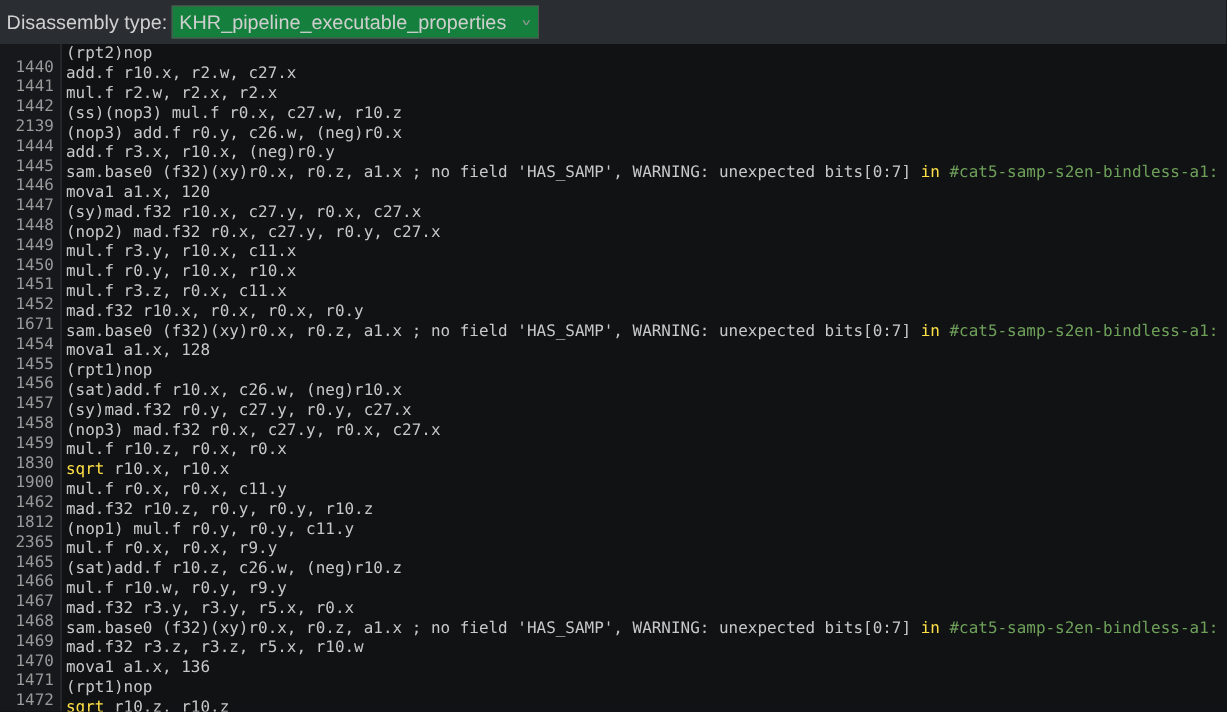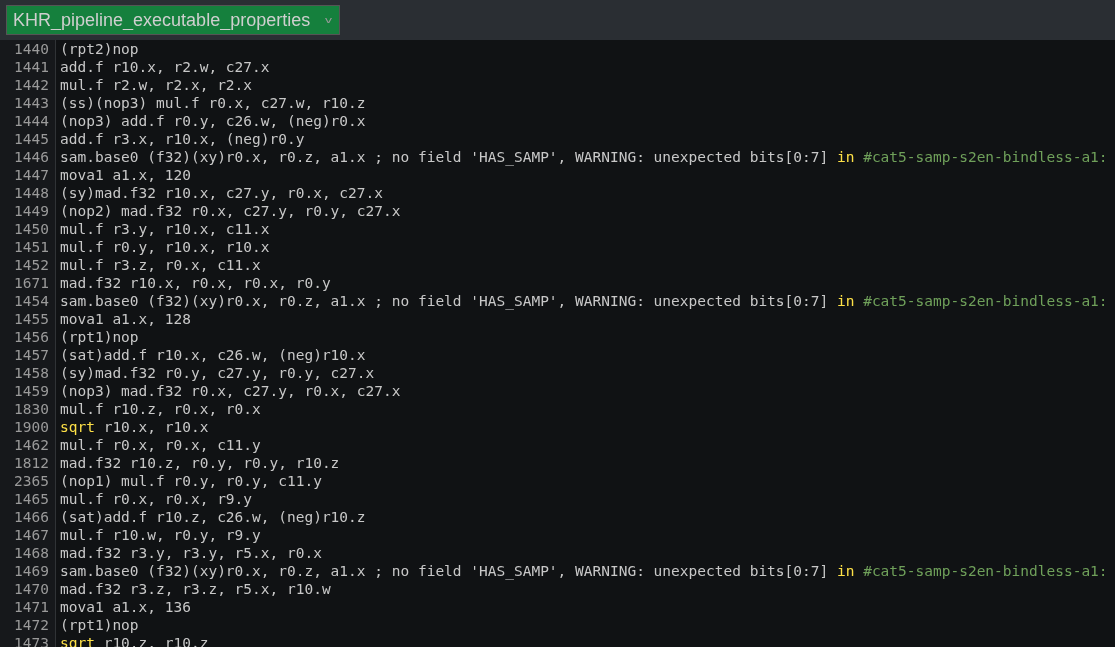--- a/index.html
+++ b/index.html
@@ -54,53 +54,54 @@
   }
   .code-area {
     display: flex;
     height: calc(647px - 40px);
     overflow: hidden;
   }
   .gutter {
     background: #16181b;
     color: #b0b0b0;
     text-align: right;
-    padding: 0 6px;
+    padding: 12px 6px;
     flex-shrink: 0;
     width: 56px;
     border-right: 1px solid #303336;
     user-select: none;
   }
   .code {
     padding: 0 4px;
     white-space: pre;
     flex: 1;
   }
   .line { height: 18px; line-height: 18px; }
   .gutter .line { color: #9a9a9a; }
   .kw { color: #fde047; }
   .cm { color: #6fa05a; }
 </style>
 </head>
 <body>
 
 <div class="toolbar">
+  <span class="toolbar-label">Disassembly type:</span>
   <span class="select-wrap">
     <select>
       <option>KHR_pipeline_executable_properties</option>
     </select>
   </span>
 </div>
 
 <div class="code-area">
   <div class="gutter" id="gutter">
       <div class="line">1440</div>
       <div class="line">1441</div>
       <div class="line">1442</div>
-      <div class="line">1443</div>
+      <div class="line">2139</div>
       <div class="line">1444</div>
       <div class="line">1445</div>
       <div class="line">1446</div>
       <div class="line">1447</div>
       <div class="line">1448</div>
       <div class="line">1449</div>
       <div class="line">1450</div>
       <div class="line">1451</div>
       <div class="line">1452</div>
       <div class="line">1671</div>

